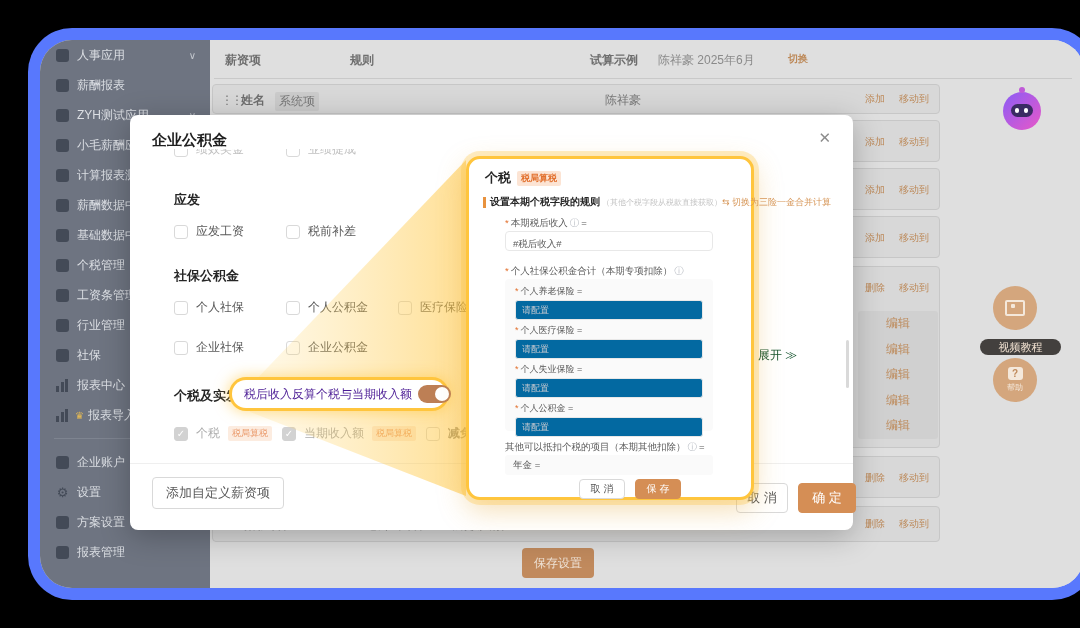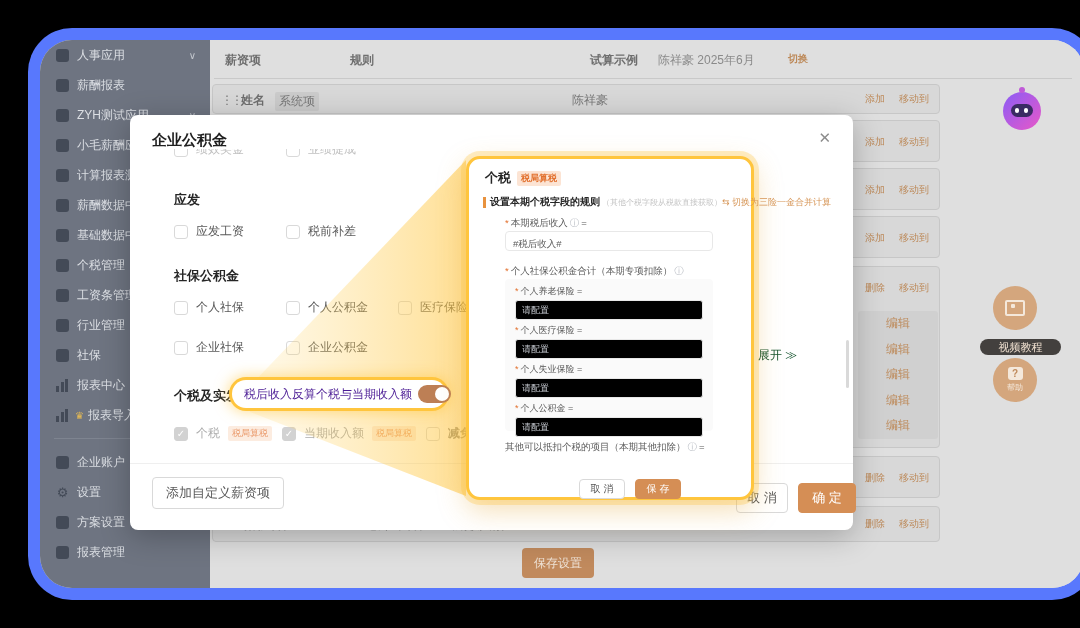--- a/index.html
+++ b/index.html
@@ -98,21 +98,21 @@
   .p-rule .rh{font-size:8px;color:#C4C4C4;margin-left:2px;}
   .p-rule .sw{margin-left:auto;font-size:9px;color:#D69556;cursor:pointer;}
   .p-lbl{position:absolute;font-size:9.5px;color:#595959;white-space:nowrap;}
   .req{color:#E2702D;margin-right:2px;}
   .info{color:#B9BDC4;margin:0 2px;}
   .p-input{position:absolute;left:36px;width:208px;background:#fff;border:1px solid #E8E8E8;border-radius:4px;
            box-sizing:border-box;font-size:9.5px;color:#595959;padding-left:7px;}
   .p-panel{position:absolute;left:36px;top:120px;width:208px;height:152px;background:#FAFAFA;border-radius:4px;
            box-sizing:border-box;padding:6px 10px;}
   .sub .sl{font-size:9px;color:#595959;margin-bottom:2px;white-space:nowrap;}
-  .sub .si{height:18px;line-height:18px;background:#000000;border:1px solid #E8E8E8;border-radius:3px;font-size:9px;
+  .sub .si{height:18px;line-height:18px;background:#0369a1;border:1px solid #E8E8E8;border-radius:3px;font-size:9px;
            color:#C4C8CF;padding-left:6px;margin-bottom:4px;}
   .p-annu{position:absolute;left:36px;top:296px;width:208px;height:20px;background:#FAFAFA;border-radius:3px;
           font-size:9.5px;color:#595959;line-height:20px;padding-left:8px;box-sizing:border-box;}
   .p-cancel{position:absolute;left:110px;top:320px;width:46px;height:20px;line-height:18px;font-size:10px;}
   .p-save{position:absolute;left:166px;top:320px;width:46px;height:20px;line-height:18px;font-size:10px;
           background:#CE8F63;border-color:#CE8F63;}
 </style>
 </head>
 <body>
 
@@ -208,21 +208,21 @@
       <div class="th" style="left:140px;top:12px">规则</div>
       <div class="th" style="left:380px;top:12px">试算示例</div>
       <div class="th th-sub" style="left:448px;top:12px">陈祥豪 2025年6月</div>
       <div class="th lnk-dim" style="left:578px;top:12px">切换</div>
       <div class="hdr-div"></div>
 
       <div class="card" style="top:44px;height:30px">
         <span class="in drag" style="left:8px;top:8px">⋮⋮</span>
         <span class="in" style="left:28px;top:7px;font-weight:bold;color:#6E6E6E">姓名</span>
         <span class="in badge-sys" style="left:62px;top:7px">系统项</span>
-        <span class="in" style="left:359px;top:7px">陈祥豪</span>
+        <span class="in" style="left:392px;top:7px">陈祥豪</span>
         <span class="acts" style="top:7px">
           <span class="lnk-dim">添加</span>
           <span class="lnk-dim">移动到</span>
         </span>
       </div>
 
       <div class="card" style="top:80px;height:42px">
         <span class="acts" style="top:14px">
           <span class="lnk-dim">添加</span>
           <span class="lnk-dim">移动到</span>
@@ -417,20 +417,21 @@
             </div>
             <div class="sub">
               <div class="sl"><span class="req">*</span><span class="t">个人公积金</span> <span class="e">=</span></div>
               <div class="si">请配置</div>
             </div>
           </div>
 
       <div class="p-lbl" style="left:36px;top:282px">
         <span>其他可以抵扣个税的项目（本期其他扣除）</span><span class="info">ⓘ</span><span>=</span>
       </div>
+      <div class="p-annu">年金 =</div>
 
       <div class="btn ghost p-cancel">取 消</div>
       <div class="btn primary p-save">保 存</div>
     </div>
 
   </div>
  </div>
 </div>
 
 </body></html>

